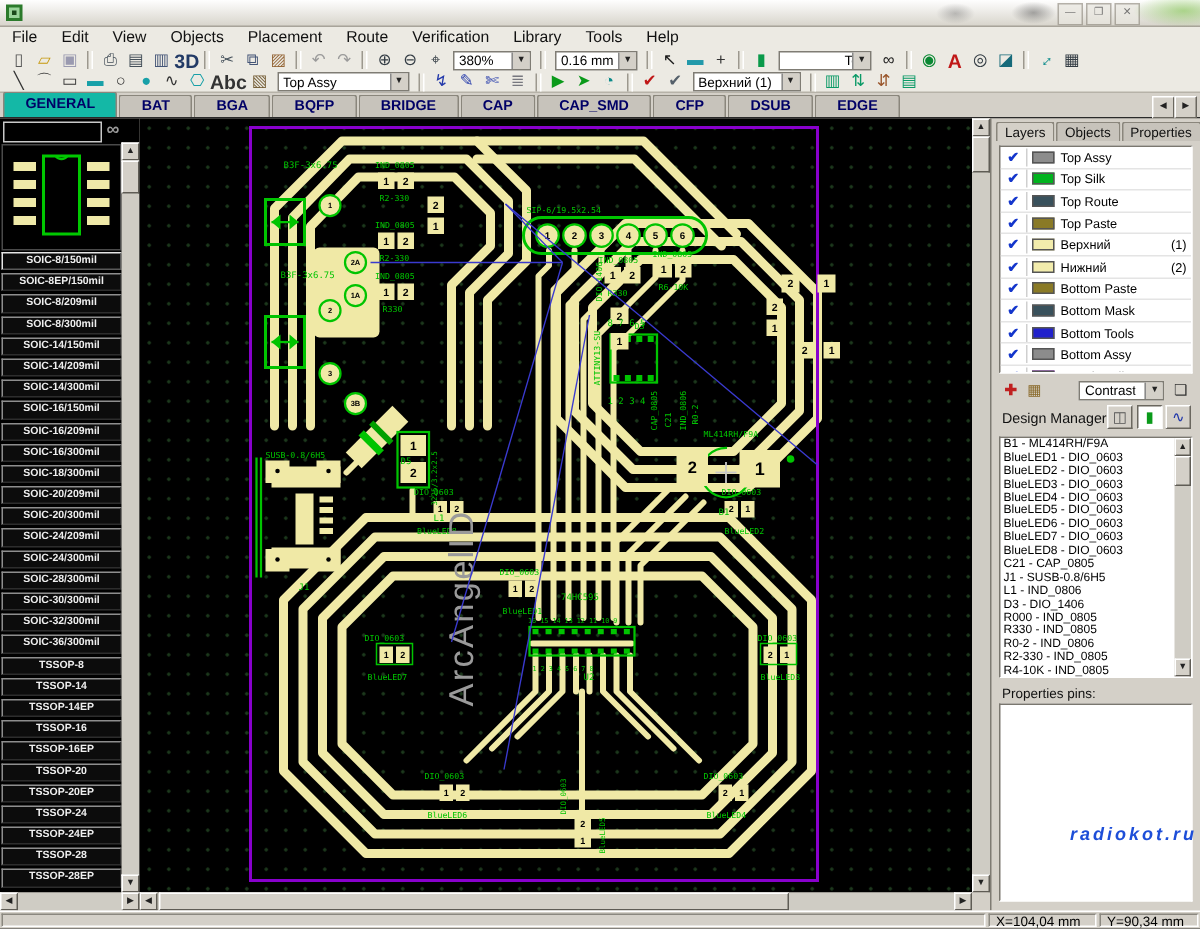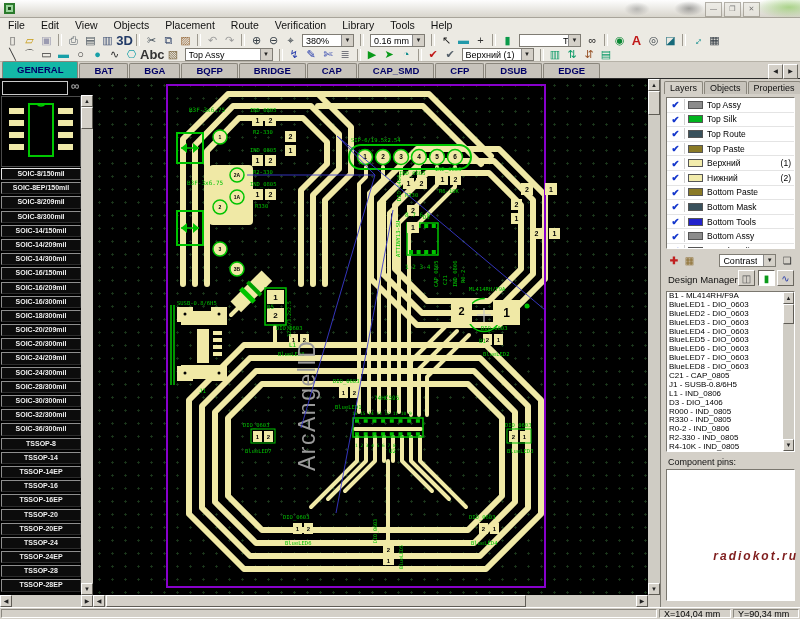--- a/index.html
+++ b/index.html
@@ -16,21 +16,21 @@
   
   .menubar{position:absolute;left:0;top:18px;width:800px;height:14px;background:#eceae3;border-bottom:1px solid #c6c3ba;display:flex;align-items:center;font-size:10.5px;color:#111}
   .menu-item{padding:0 8px}
   
   .toolbar{position:absolute;left:0;width:800px;background:#eceae3;display:flex;align-items:center;padding-left:4px;box-sizing:border-box}
   #toolbar1{top:32px;height:16px}
   #toolbar2{top:48px;height:14px;border-bottom:1px solid #b6b2a8}
   .tbtn{min-width:17px;height:13px;display:flex;align-items:center;justify-content:center;font-size:11px;line-height:13px}
   .tbtn.txt{font-size:13px;font-weight:bold}
   .tsep{width:2px;height:12px;border-left:1px solid #9c988e;border-right:1px solid #fff;margin:0 3px}
-  .combo{height:13px;background:#fff;border:1px solid #7f7c74;display:flex;align-items:flex-end;font-size:9px;color:#000;padding-left:3px;position:relative;margin:0 3px;box-sizing:border-box}
+  .combo{height:13px;background:#fff;border:1px solid #7f7c74;display:flex;align-items:center;font-size:9px;color:#000;padding-left:3px;position:relative;margin:0 3px;box-sizing:border-box}
   .combo .c-val{white-space:nowrap;overflow:hidden}
   .combo .arr{position:absolute;right:0;top:0;width:11px;height:11px;background:#d4d0c8;border-left:1px solid #8a8a8a;font-size:6px;line-height:11px;text-align:center;color:#222}
   
   .tabstrip{position:absolute;left:0;top:62px;width:800px;height:17px;background:#d4d0c8;border-bottom:1px solid #2a2a2a;box-sizing:border-box;display:flex;align-items:flex-end;padding-left:2px}
   .tab{height:14px;line-height:14px;padding:0 14px;font-size:9.5px;font-weight:bold;color:#000066;background:#c7c3bb;border:1px solid #8a867c;border-bottom:none;border-radius:2px 2px 0 0;margin-right:1px;white-space:nowrap}
   .tab.active{background:#14b8a6;height:16px;line-height:16px}
   .tabarrows{position:absolute;right:2px;top:2px;display:flex}
   .tabarrow{width:13px;height:13px;background:#d4d0c8;border:1px solid;border-color:#fff #6a675f #6a675f #fff;font-size:6px;line-height:12px;text-align:center;color:#222}
   
   .sidebar{position:absolute;left:0;top:79px;width:93px;height:516px;background:#000}
@@ -76,21 +76,21 @@
   .pins-box{position:absolute;left:5px;top:390px;width:129px;height:132px;background:#fff;border:1px solid;border-color:#7a776f #fff #fff #7a776f;box-sizing:border-box}
   
   .statusbar{position:absolute;left:0;top:607px;width:800px;height:12px;background:#d4d0c8;border-top:1px solid #fff;display:flex;box-sizing:border-box}
   .st-cell{border:1px solid;border-color:#8a877f #fff #fff #8a877f;margin:1px;font-size:9px;color:#000;line-height:9px;padding:0 4px;box-sizing:border-box;white-space:nowrap}
   .st-main{flex:1}
   .st-x{width:72px}
   .st-y{width:66px}
   
   .watermark{position:absolute;right:2px;top:551px;z-index:60;text-align:center;pointer-events:none}
   .wm1{font-family:"DejaVu Serif",serif;font-size:21px;font-weight:bold;font-style:italic;letter-spacing:1px;color:rgba(244,236,172,.95);text-shadow:1px 1px 0 #93712a,-1px -1px 0 #93712a,1px -1px 0 #93712a,-1px 1px 0 #93712a}
-  .wm2{font-size:12px;font-weight:bold;font-style:italic;letter-spacing:2px;color:#7f1d1d;margin-top:-2px}
+  .wm2{font-size:12px;font-weight:bold;font-style:italic;letter-spacing:2px;color:#1d4ed8;margin-top:-2px}
 </style>
 </head>
 <body>
 
 <div class="titlebar">
   <svg width="13" height="13" viewBox="0 0 13 13">
     <rect x="1" y="1" width="11" height="11" fill="#2b7a2b"></rect>
     <rect x="3" y="3" width="7" height="7" fill="#9ad49a"></rect>
     <rect x="5" y="5" width="3" height="3" fill="#1a4a1a"></rect>
   </svg>
@@ -778,21 +778,21 @@
       <div class="dm-row">R330 - IND_0805</div>
       <div class="dm-row">R0-2 - IND_0806</div>
       <div class="dm-row">R2-330 - IND_0805</div>
       <div class="dm-row">R4-10K - IND_0805</div>
       <div class="dm-scroll">
       <div class="sb-arrow" style="width:11px">▲</div>
       <div class="sb-thumb" style="top:12px;height:20px;width:11px"></div>
       <div class="sb-arrow" style="position:absolute;bottom:0;width:11px">▼</div>
     </div>
   </div>
-  <div class="pins-label">Component pins:</div>
+  <div class="pins-label">Properties pins:</div>
   <div class="pins-box"></div>
 </div>
 
 <div class="statusbar">
   <div class="st-cell st-main"></div>
   <div class="st-cell st-x">X=104,04 mm</div>
   <div class="st-cell st-y">Y=90,34 mm</div>
 </div>
 
 <div class="watermark">

